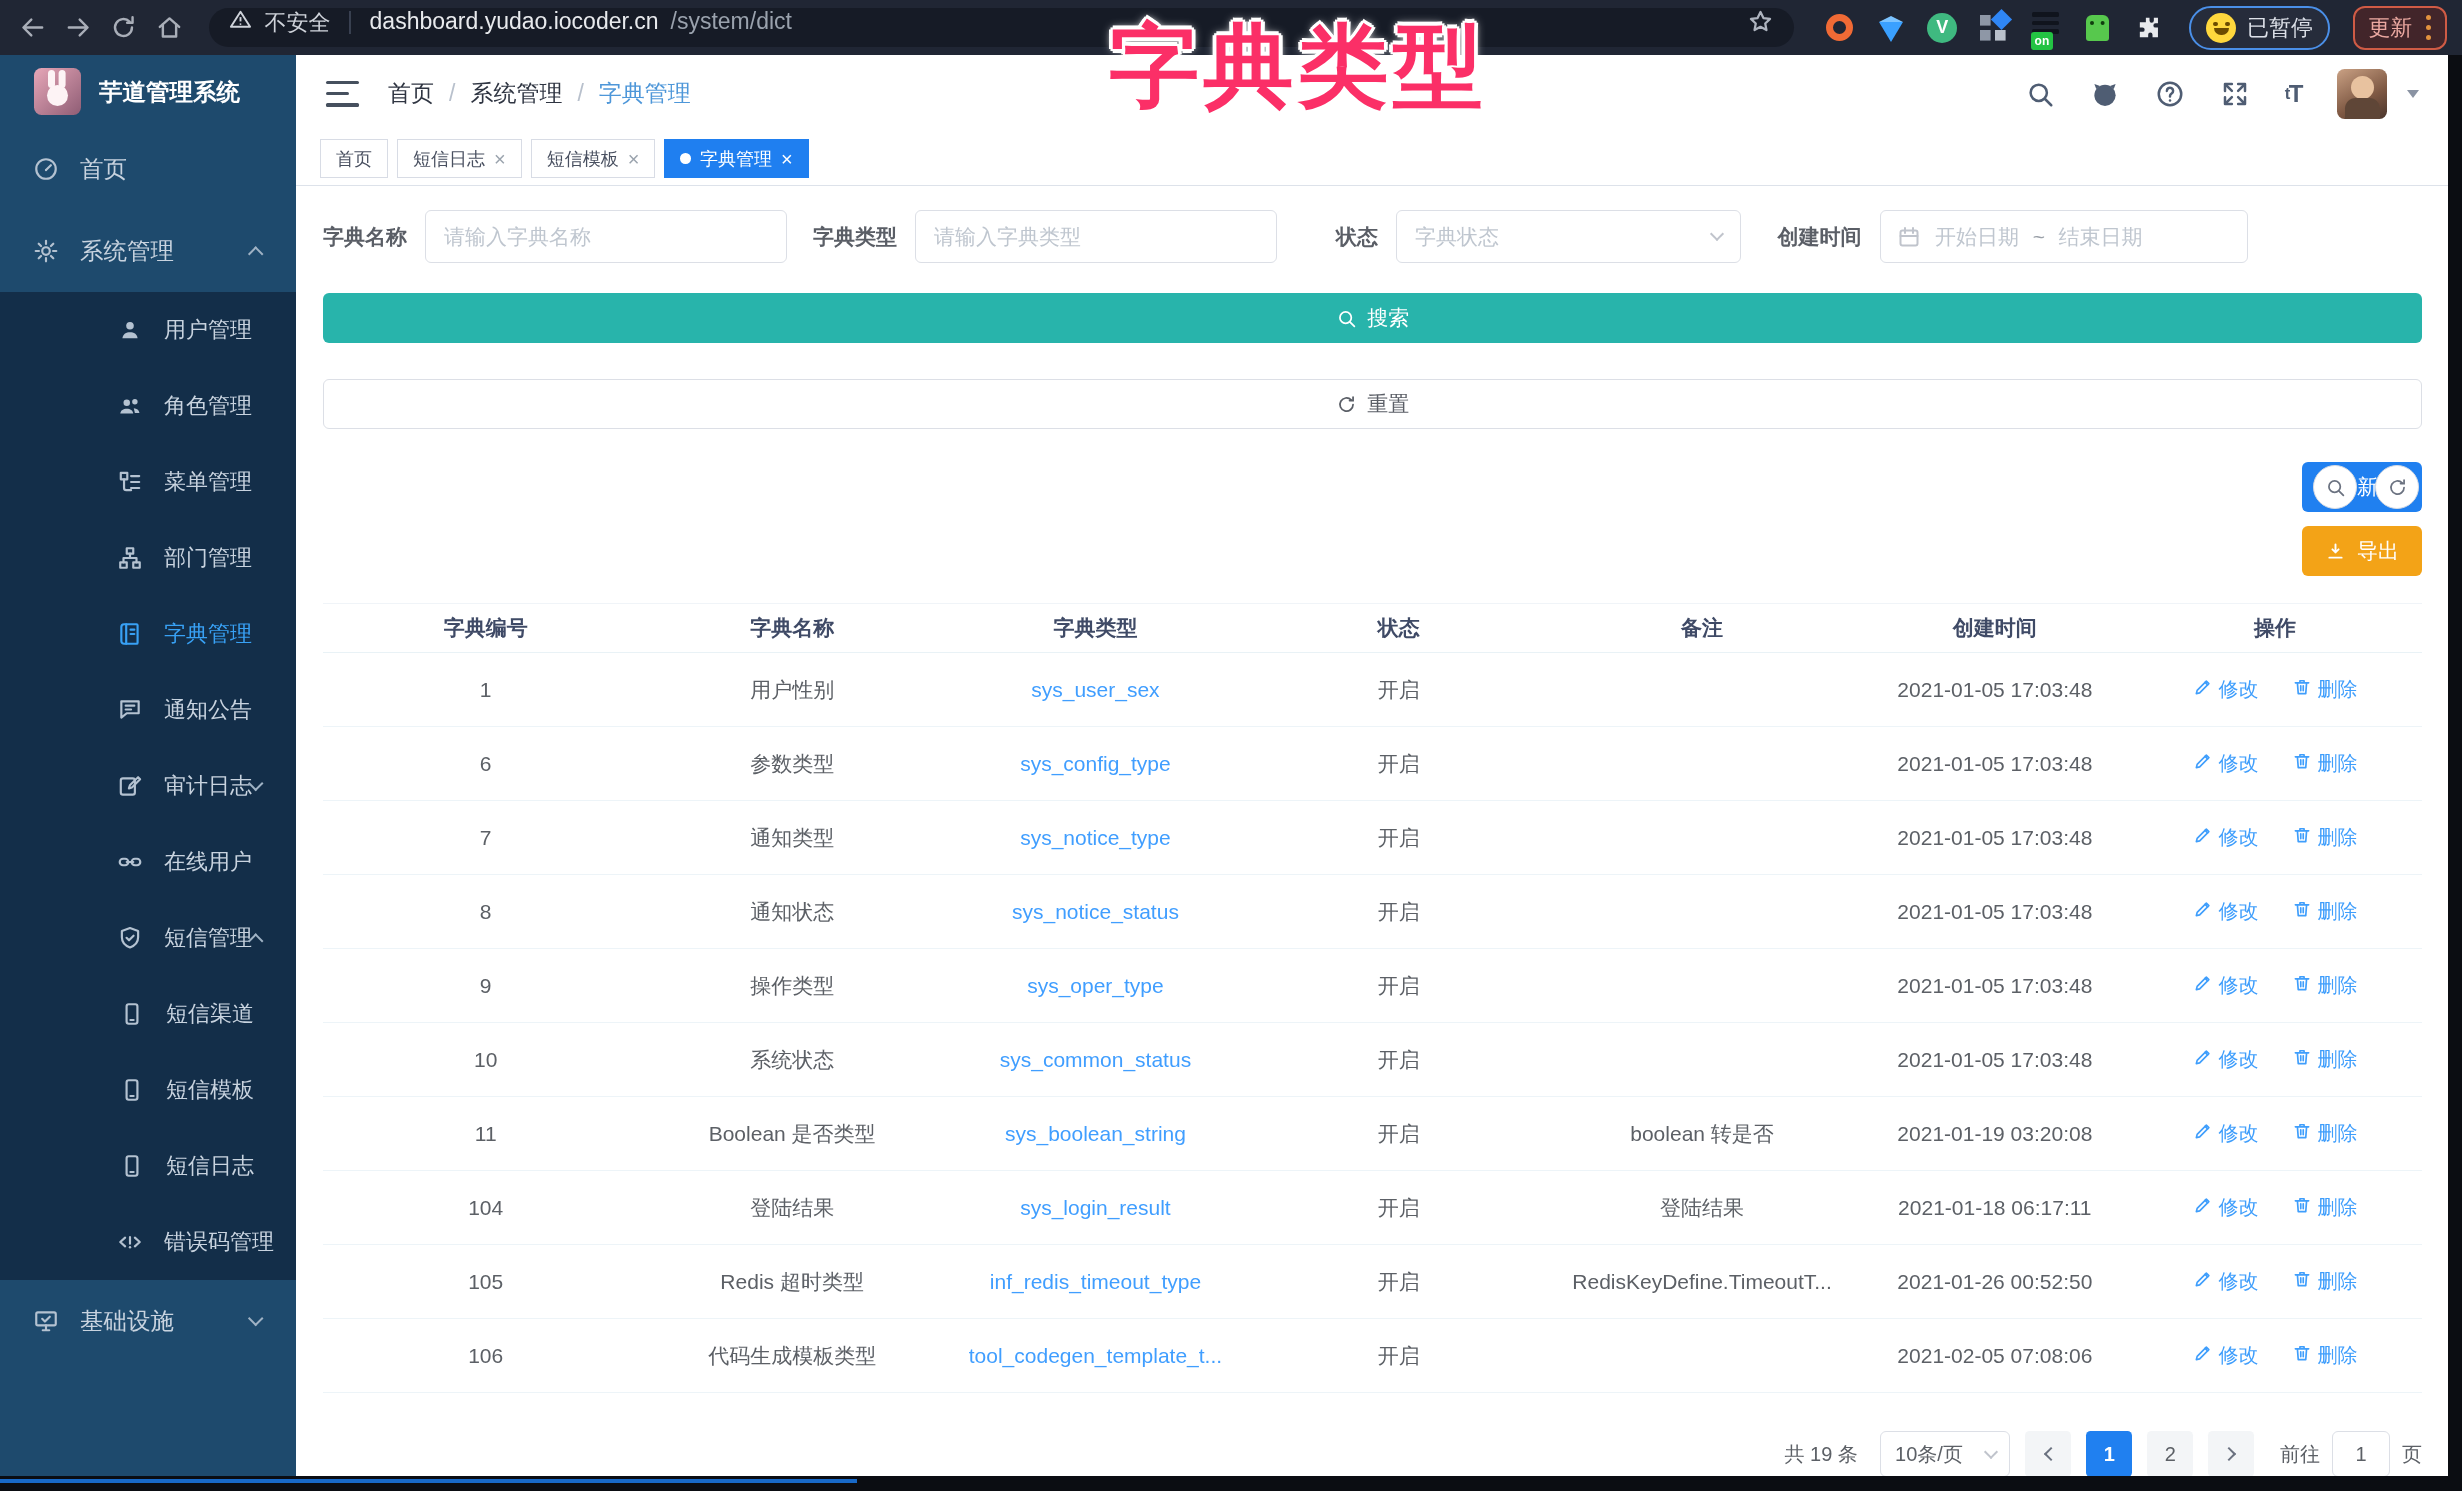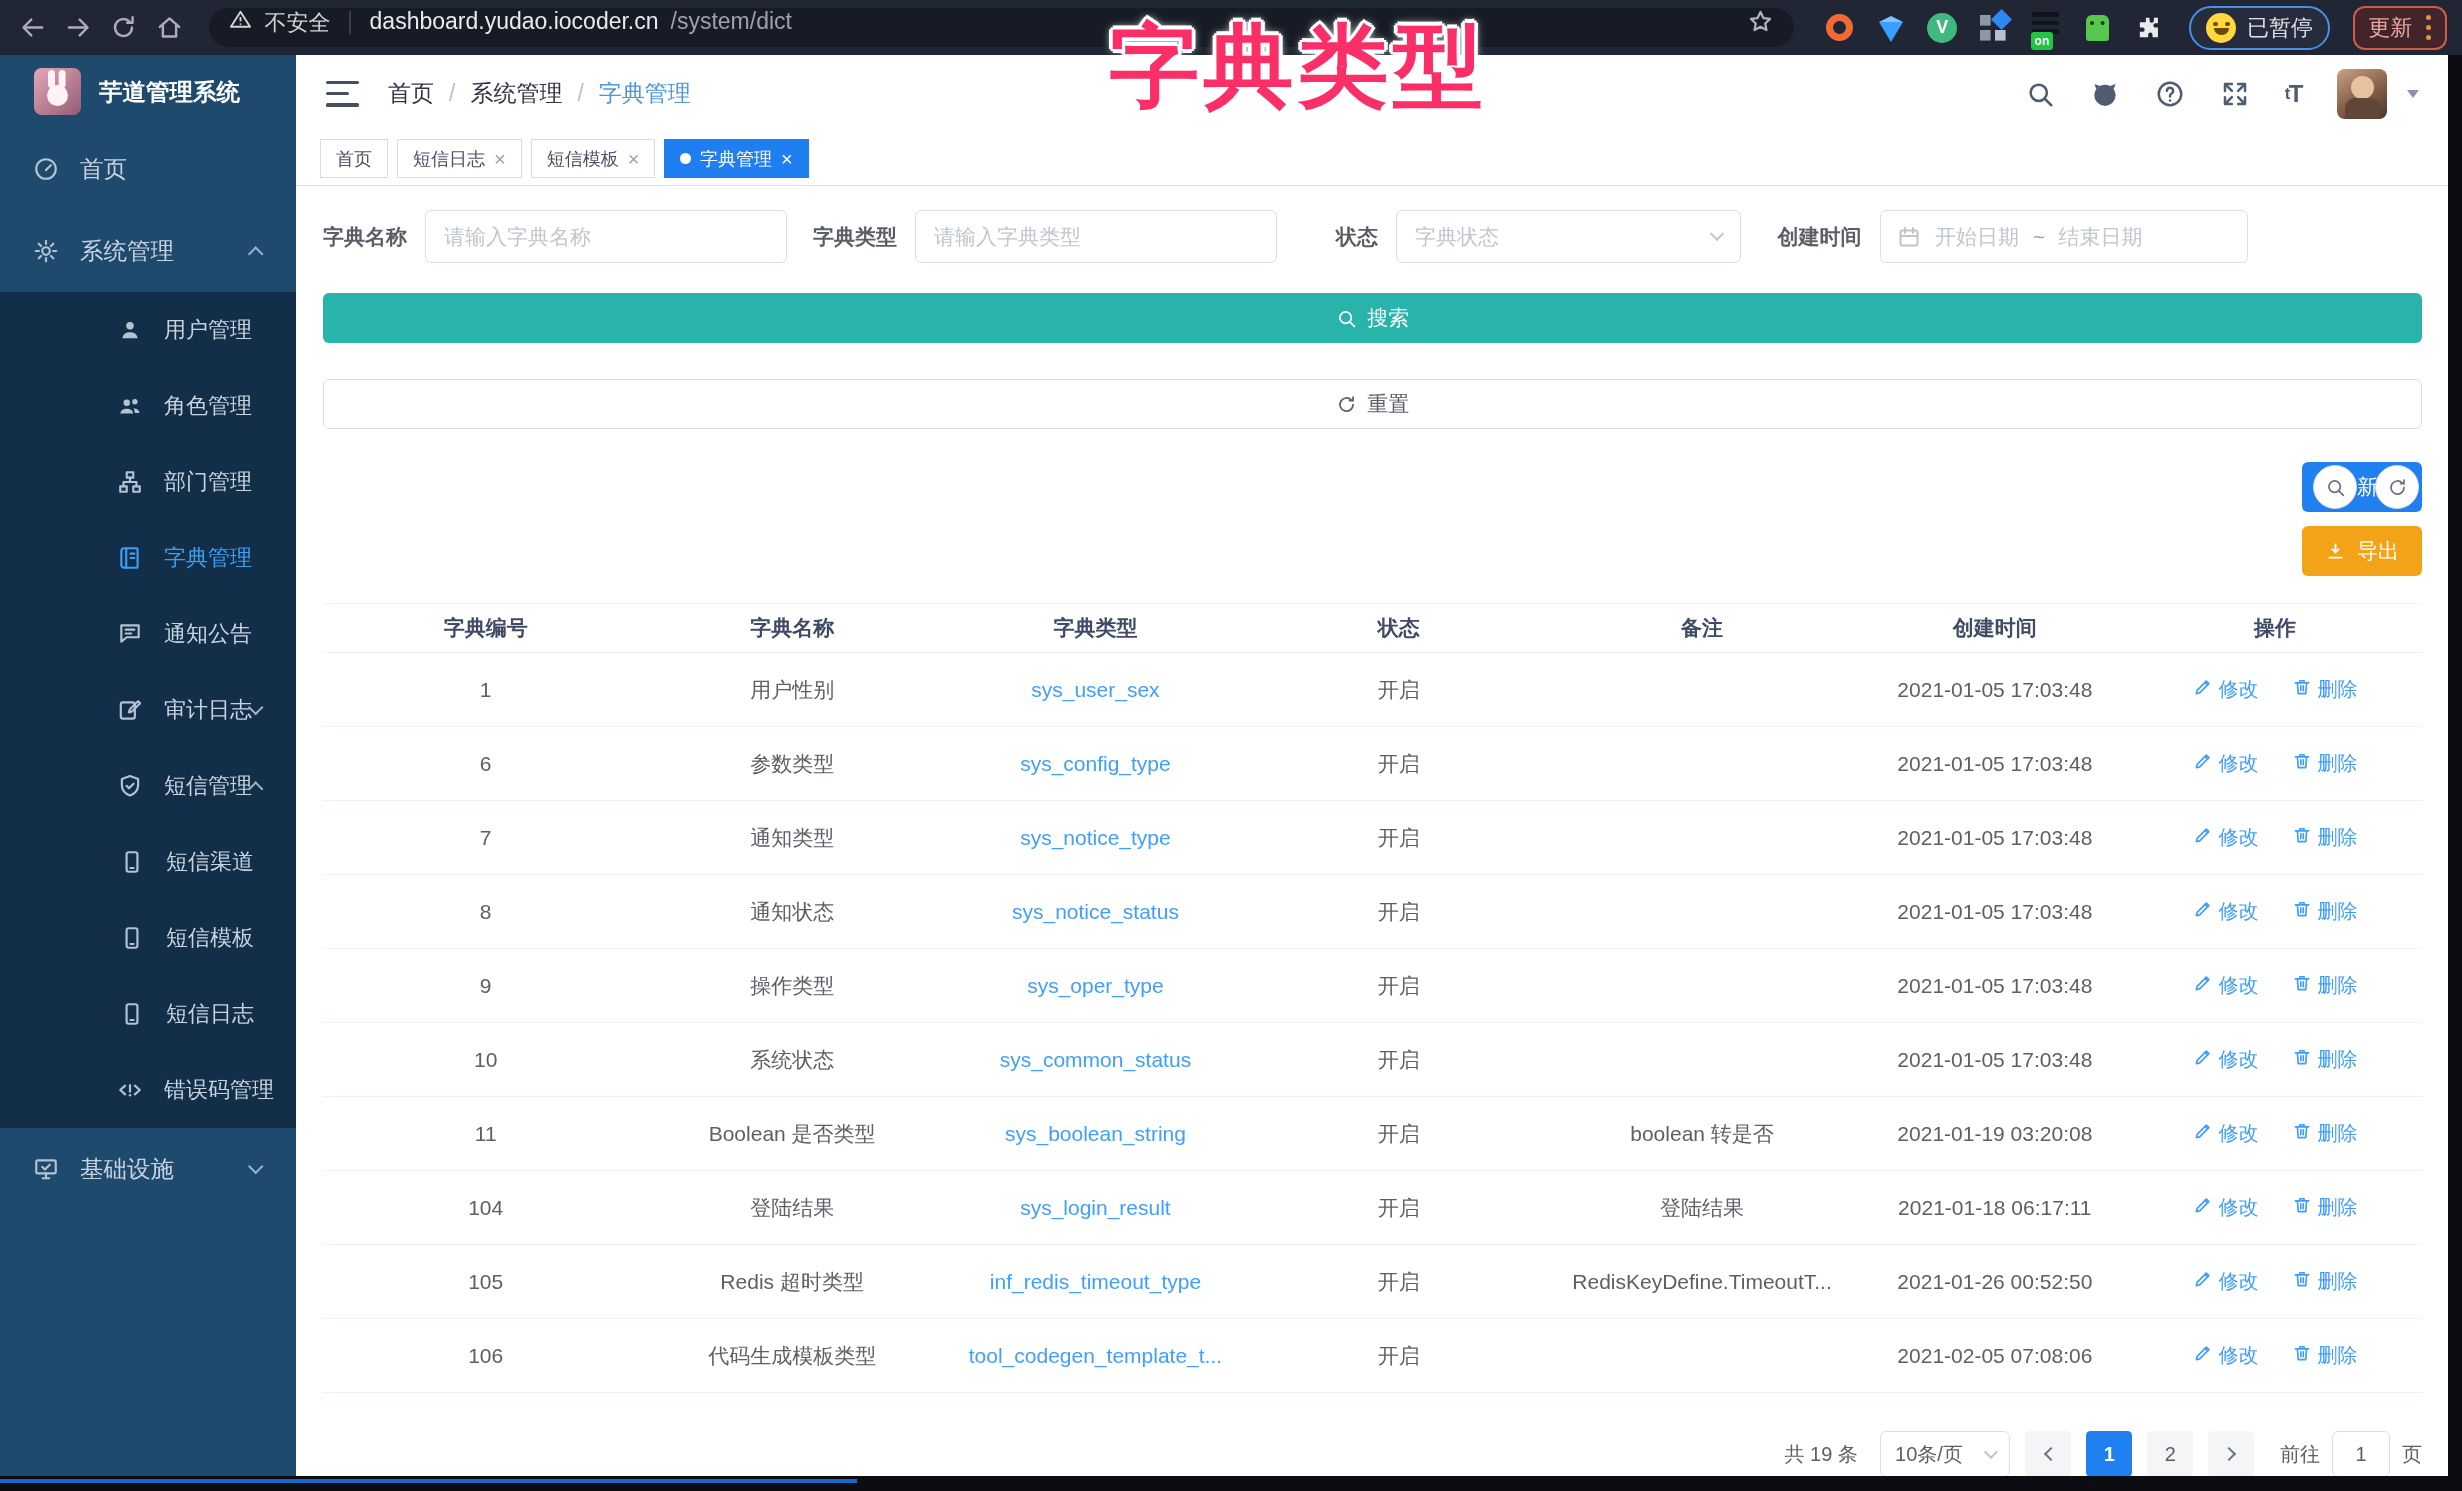--- a/index.html
+++ b/index.html
@@ -305,20 +305,30 @@
                   <circle cx="16.5" cy="8" r="2.5" fill="currentColor" stroke="none"></circle>
                   <path d="M15.5 14c2.8.2 4.8 1.5 5.2 4.5h-4.2" fill="currentColor" stroke="none"></path>
                 </svg>
               </span>
         <span class="mi-lb">角色管理</span>
 
       </div>
             <div class="mi lv2">
         <span class="mi-ic">
                 <svg viewBox="0 0 24 24" fill="none" stroke="currentColor" stroke-width="2" stroke-linecap="round" stroke-linejoin="round">
+                  <rect x="3.5" y="3.5" width="6" height="6"></rect>
+                  <path d="M13 6.5h7.5M6.5 9.5v8a2 2 0 0 0 2 2h4.5M13 12h7.5M13 17.5h7.5"></path>
+                </svg>
+              </span>
+        <span class="mi-lb">菜单管理</span>
+
+      </div>
+            <div class="mi lv2">
+        <span class="mi-ic">
+                <svg viewBox="0 0 24 24" fill="none" stroke="currentColor" stroke-width="2" stroke-linecap="round" stroke-linejoin="round">
                   <rect x="9" y="3" width="6" height="5"></rect>
                   <rect x="3" y="16" width="6" height="5"></rect>
                   <rect x="15" y="16" width="6" height="5"></rect>
                   <path d="M12 8v4M6 16v-4h12v4"></path>
                 </svg>
               </span>
         <span class="mi-lb">部门管理</span>
 
       </div>
             <div class="mi lv2 active">
@@ -343,20 +353,31 @@
       </div>
             <div class="mi lv2">
         <span class="mi-ic">
                 <svg viewBox="0 0 24 24" fill="none" stroke="currentColor" stroke-width="2" stroke-linecap="round" stroke-linejoin="round">
                   <rect x="3.5" y="5" width="13" height="15" rx="2"></rect>
                   <path d="M20.5 4l-8 8-1 3 3-1 8-8z" transform="scale(0.95)"></path>
                 </svg>
               </span>
         <span class="mi-lb">审计日志</span>
         <span class="mi-caret chev down"></span>
+      </div>
+            <div class="mi lv2">
+        <span class="mi-ic">
+                <svg viewBox="0 0 24 24" fill="none" stroke="currentColor" stroke-width="2" stroke-linecap="round" stroke-linejoin="round">
+                  <rect x="2.5" y="9" width="8" height="6" rx="3"></rect>
+                  <rect x="13.5" y="9" width="8" height="6" rx="3"></rect>
+                  <path d="M9 12h6"></path>
+                </svg>
+              </span>
+        <span class="mi-lb">在线用户</span>
+
       </div>
             <div class="mi lv2">
         <span class="mi-ic">
                 <svg viewBox="0 0 24 24" fill="none" stroke="currentColor" stroke-width="2" stroke-linecap="round" stroke-linejoin="round">
                   <path d="M12 2.8l7.5 2.7v5.8c0 4.6-3.2 7.8-7.5 9.4-4.3-1.6-7.5-4.8-7.5-9.4V5.5z"></path>
                   <path d="M8.8 11.8l2.3 2.3 4.2-4.2"></path>
                 </svg>
               </span>
         <span class="mi-lb">短信管理</span>
         <span class="mi-caret chev up"></span>

